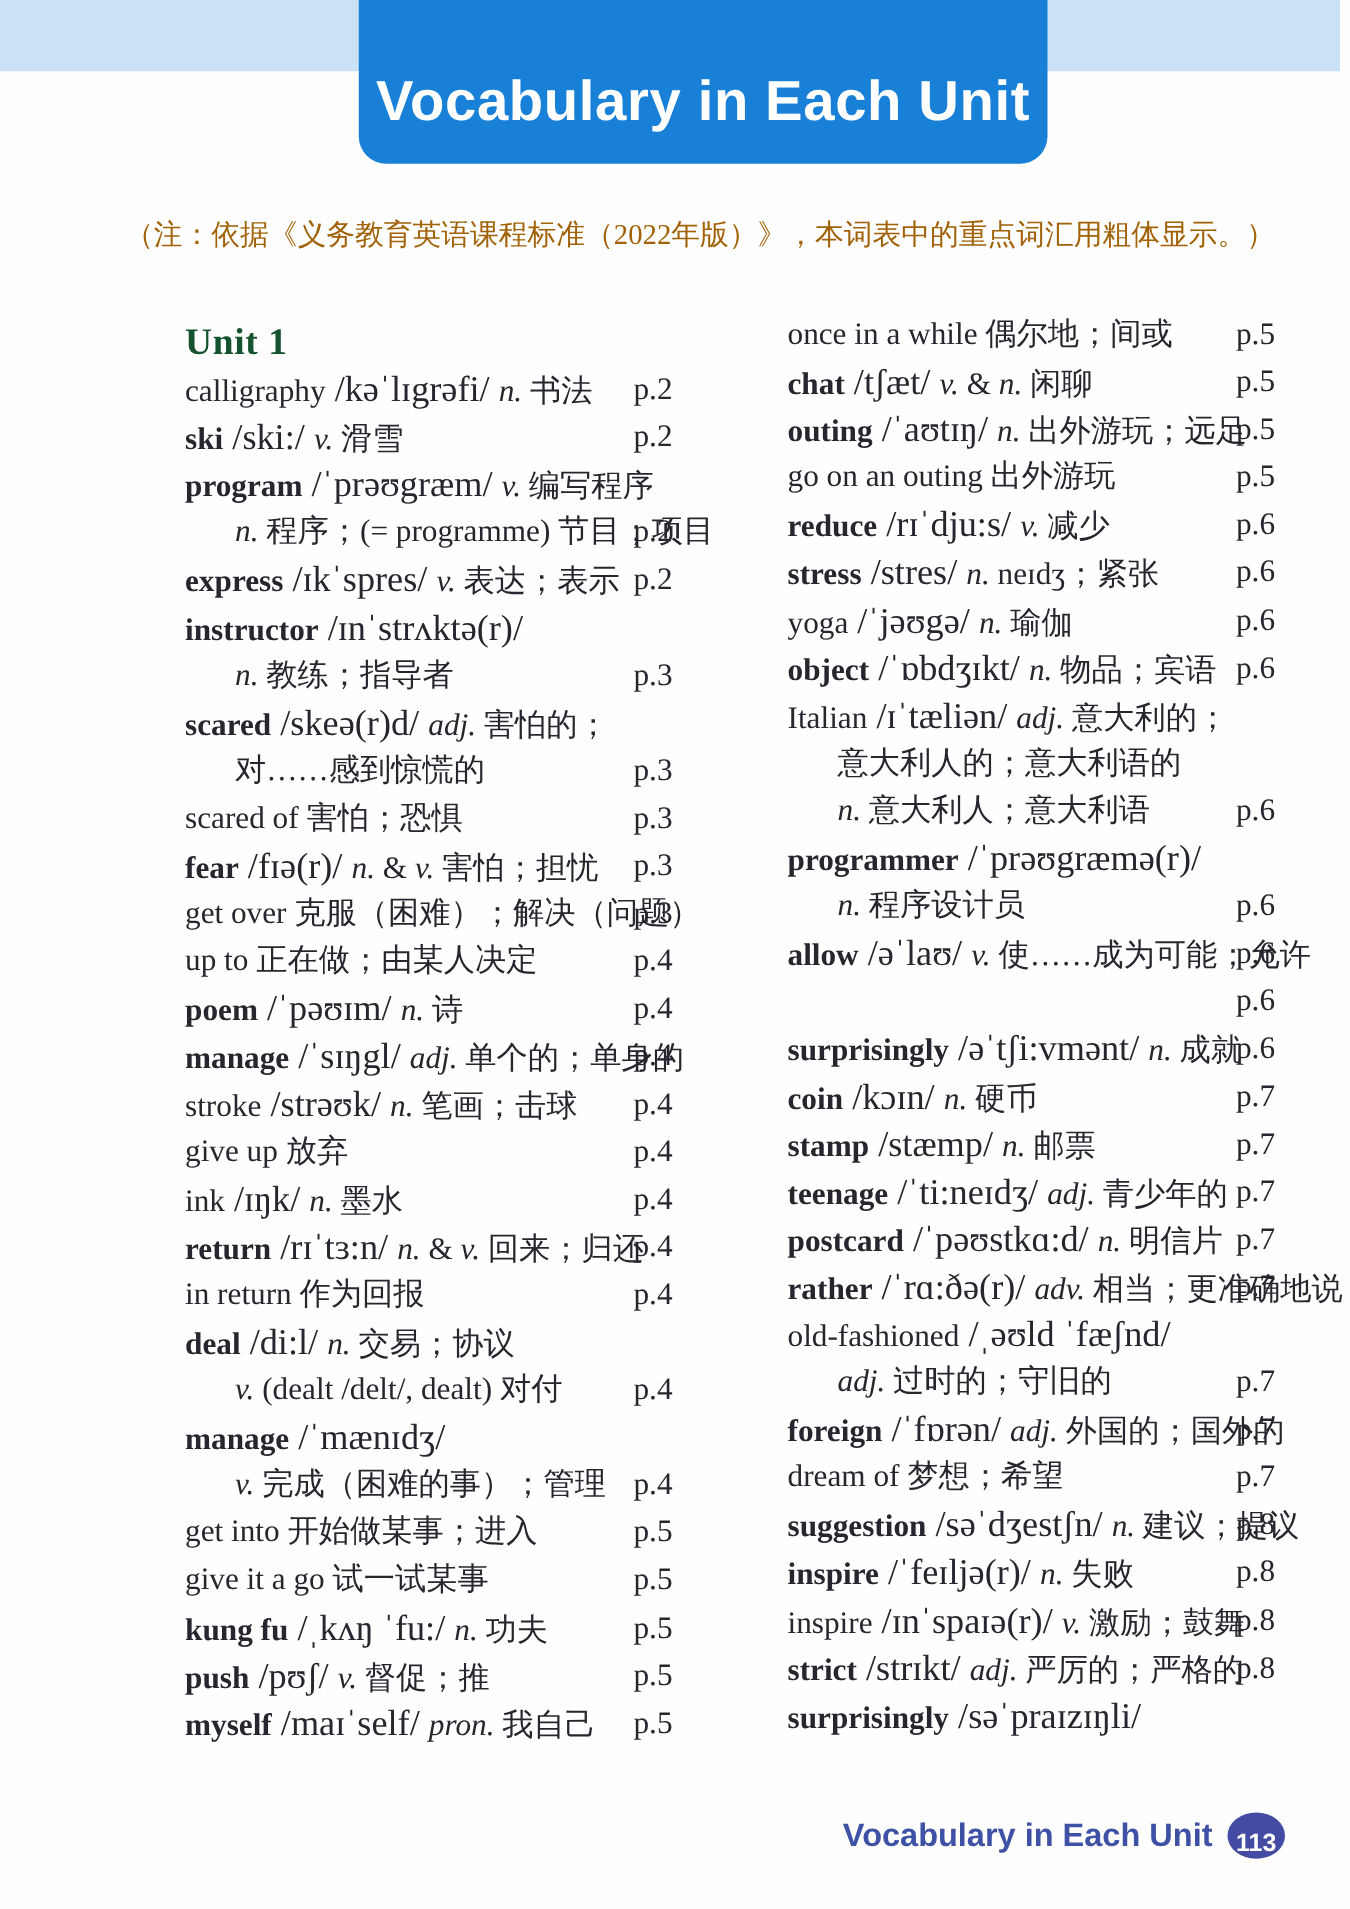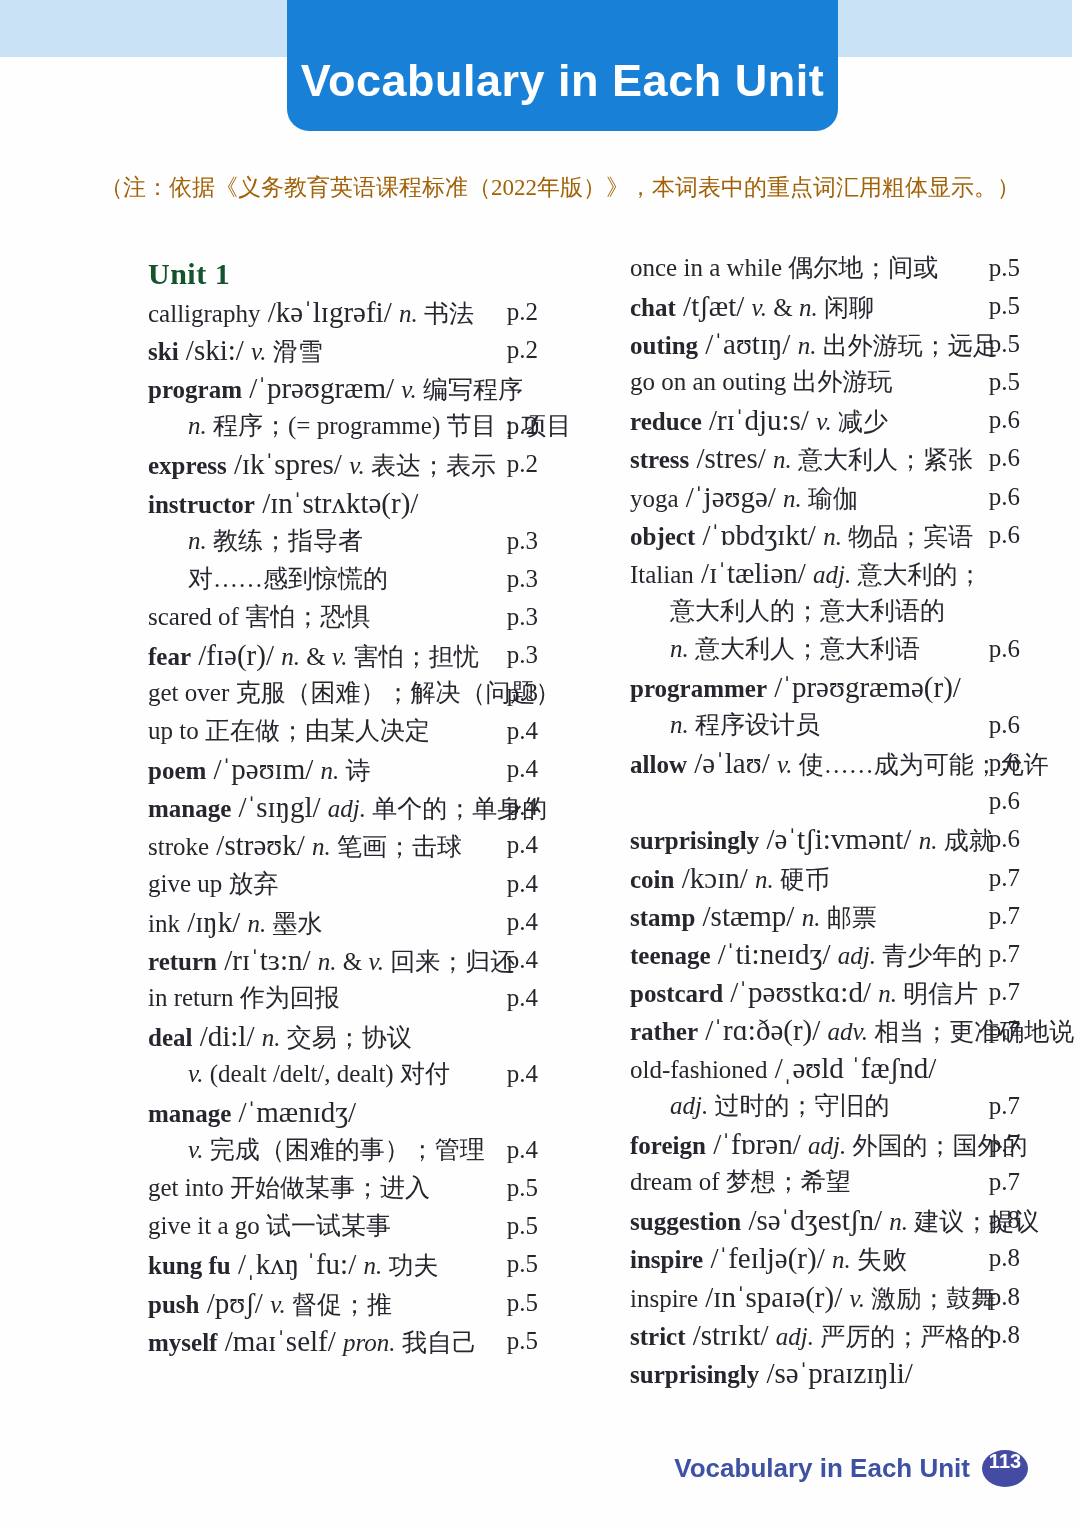--- a/index.html
+++ b/index.html
@@ -35,21 +35,21 @@
   .s-b { font-weight:bold; }
   .s-p { font-size:29px; }
   .footer-label {
     position:absolute; top:1455px; right:110px;
     font-family:"Liberation Sans",sans-serif; font-weight:bold; font-size:26px; color:#3e51a5;
     line-height:1;
   }
   .page-badge {
     position:absolute; top:1450px; left:982px; width:46px; height:37px;
     background:#434ba3; border-radius:50%;
-    display:flex; align-items:flex-start; justify-content:center;
+    display:flex; align-items:flex-end; justify-content:center;
     color:#ffffff; font-family:"Liberation Sans",sans-serif; font-weight:bold; font-size:20px;
   }
 </style>
 </head>
 <body>
 
 <div class="top-strip"></div>
 
 <div class="header-box">
   <div class="header-title">Vocabulary in Each Unit</div>
@@ -59,20 +59,21 @@
 
 <div class="col" id="col-left">
     <div class="vline heading">Unit 1</div>
     <div class="vline"><span><span class="s-r">calligraphy</span><span class="s-p"> /kəˈlɪgrəfi/ </span><span class="s-i">n.</span><span class="s-r"> 书法</span></span><span class="page">p.2</span></div>
     <div class="vline"><span><span class="s-b">ski</span><span class="s-p"> /ski:/ </span><span class="s-i">v.</span><span class="s-r"> 滑雪</span></span><span class="page">p.2</span></div>
     <div class="vline"><span><span class="s-b">program</span><span class="s-p"> /ˈprəʊgræm/ </span><span class="s-i">v.</span><span class="s-r"> 编写程序</span></span></div>
     <div class="vline indent"><span><span class="s-i">n.</span><span class="s-r"> 程序；(= programme) 节目；项目</span></span><span class="page">p.2</span></div>
     <div class="vline"><span><span class="s-b">express</span><span class="s-p"> /ɪkˈspres/ </span><span class="s-i">v.</span><span class="s-r"> 表达；表示</span></span><span class="page">p.2</span></div>
     <div class="vline"><span><span class="s-b">instructor</span><span class="s-p"> /ɪnˈstrʌktə(r)/</span></span></div>
     <div class="vline indent"><span><span class="s-i">n.</span><span class="s-r"> 教练；指导者</span></span><span class="page">p.3</span></div>
+    <div class="vline"><span><span class="s-b">scared</span><span class="s-p"> /skeə(r)d/ </span><span class="s-i">adj.</span><span class="s-r"> 害怕的；</span></span></div>
     <div class="vline indent"><span><span class="s-r">对……感到惊慌的</span></span><span class="page">p.3</span></div>
     <div class="vline"><span><span class="s-r">scared of 害怕；恐惧</span></span><span class="page">p.3</span></div>
     <div class="vline"><span><span class="s-b">fear</span><span class="s-p"> /fɪə(r)/ </span><span class="s-i">n.</span><span class="s-r"> &amp; </span><span class="s-i">v.</span><span class="s-r"> 害怕；担忧</span></span><span class="page">p.3</span></div>
     <div class="vline"><span><span class="s-r">get over 克服（困难）；解决（问题）</span></span><span class="page">p.3</span></div>
     <div class="vline"><span><span class="s-r">up to 正在做；由某人决定</span></span><span class="page">p.4</span></div>
     <div class="vline"><span><span class="s-b">poem</span><span class="s-p"> /ˈpəʊɪm/ </span><span class="s-i">n.</span><span class="s-r"> 诗</span></span><span class="page">p.4</span></div>
     <div class="vline"><span><span class="s-b">manage</span><span class="s-p"> /ˈsɪŋgl/ </span><span class="s-i">adj.</span><span class="s-r"> 单个的；单身的</span></span><span class="page">p.4</span></div>
     <div class="vline"><span><span class="s-r">stroke</span><span class="s-p"> /strəʊk/ </span><span class="s-i">n.</span><span class="s-r"> 笔画；击球</span></span><span class="page">p.4</span></div>
     <div class="vline"><span><span class="s-r">give up 放弃</span></span><span class="page">p.4</span></div>
     <div class="vline"><span><span class="s-r">ink</span><span class="s-p"> /ɪŋk/ </span><span class="s-i">n.</span><span class="s-r"> 墨水</span></span><span class="page">p.4</span></div>
@@ -87,21 +88,21 @@
     <div class="vline"><span><span class="s-b">kung fu</span><span class="s-p"> /ˌkʌŋ ˈfu:/ </span><span class="s-i">n.</span><span class="s-r"> 功夫</span></span><span class="page">p.5</span></div>
     <div class="vline"><span><span class="s-b">push</span><span class="s-p"> /pʊʃ/ </span><span class="s-i">v.</span><span class="s-r"> 督促；推</span></span><span class="page">p.5</span></div>
     <div class="vline"><span><span class="s-b">myself</span><span class="s-p"> /maɪˈself/ </span><span class="s-i">pron.</span><span class="s-r"> 我自己</span></span><span class="page">p.5</span></div>
   </div>
 <div class="col" id="col-right">
     <div class="vline"><span><span class="s-r">once in a while 偶尔地；间或</span></span><span class="page">p.5</span></div>
     <div class="vline"><span><span class="s-b">chat</span><span class="s-p"> /tʃæt/ </span><span class="s-i">v.</span><span class="s-r"> &amp; </span><span class="s-i">n.</span><span class="s-r"> 闲聊</span></span><span class="page">p.5</span></div>
     <div class="vline"><span><span class="s-b">outing</span><span class="s-p"> /ˈaʊtɪŋ/ </span><span class="s-i">n.</span><span class="s-r"> 出外游玩；远足</span></span><span class="page">p.5</span></div>
     <div class="vline"><span><span class="s-r">go on an outing 出外游玩</span></span><span class="page">p.5</span></div>
     <div class="vline"><span><span class="s-b">reduce</span><span class="s-p"> /rɪˈdju:s/ </span><span class="s-i">v.</span><span class="s-r"> 减少</span></span><span class="page">p.6</span></div>
-    <div class="vline"><span><span class="s-b">stress</span><span class="s-p"> /stres/ </span><span class="s-i">n.</span><span class="s-r"> 意大利人；紧张</span></span><span class="page">p.6</span></div>
+    <div class="vline"><span><span class="s-b">stress</span><span class="s-p"> /stres/ </span><span class="s-i">n.</span><span class="s-r"> neɪdʒ；紧张</span></span><span class="page">p.6</span></div>
     <div class="vline"><span><span class="s-r">yoga</span><span class="s-p"> /ˈjəʊgə/ </span><span class="s-i">n.</span><span class="s-r"> 瑜伽</span></span><span class="page">p.6</span></div>
     <div class="vline"><span><span class="s-b">object</span><span class="s-p"> /ˈɒbdʒɪkt/ </span><span class="s-i">n.</span><span class="s-r"> 物品；宾语</span></span><span class="page">p.6</span></div>
     <div class="vline"><span><span class="s-r">Italian</span><span class="s-p"> /ɪˈtæliən/ </span><span class="s-i">adj.</span><span class="s-r"> 意大利的；</span></span></div>
     <div class="vline indent"><span><span class="s-r">意大利人的；意大利语的</span></span></div>
     <div class="vline indent"><span><span class="s-i">n.</span><span class="s-r"> 意大利人；意大利语</span></span><span class="page">p.6</span></div>
     <div class="vline"><span><span class="s-b">programmer</span><span class="s-p"> /ˈprəʊgræmə(r)/</span></span></div>
     <div class="vline indent"><span><span class="s-i">n.</span><span class="s-r"> 程序设计员</span></span><span class="page">p.6</span></div>
     <div class="vline"><span><span class="s-b">allow</span><span class="s-p"> /əˈlaʊ/ </span><span class="s-i">v.</span><span class="s-r"> 使……成为可能；允许</span></span><span class="page">p.6</span></div>
     <div class="vline"><span class="page">p.6</span></div>
     <div class="vline"><span><span class="s-b">surprisingly</span><span class="s-p"> /əˈtʃi:vmənt/ </span><span class="s-i">n.</span><span class="s-r"> 成就</span></span><span class="page">p.6</span></div>

